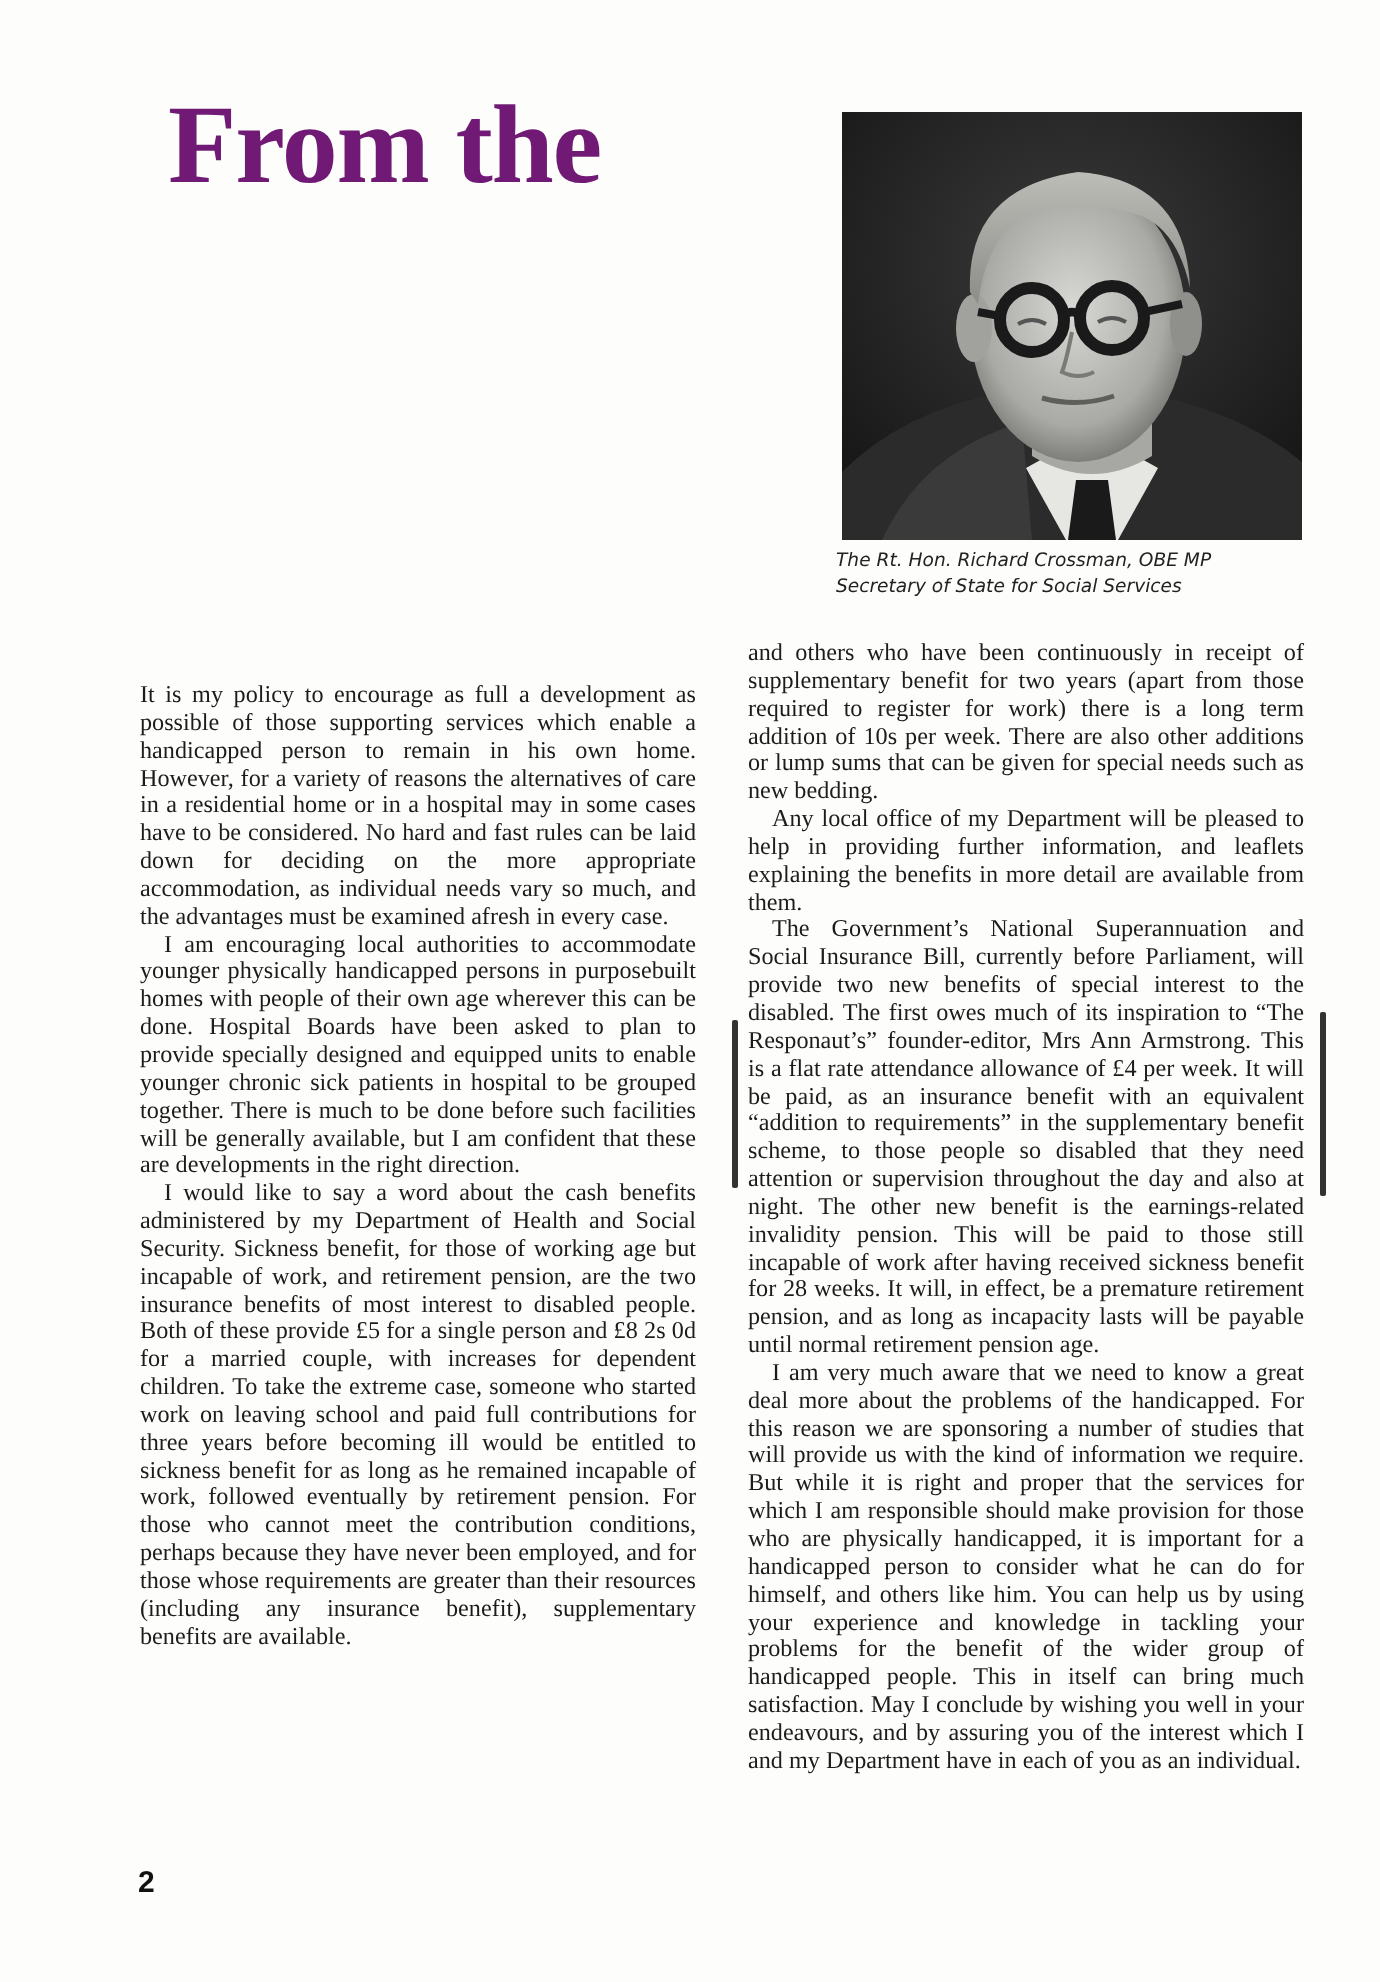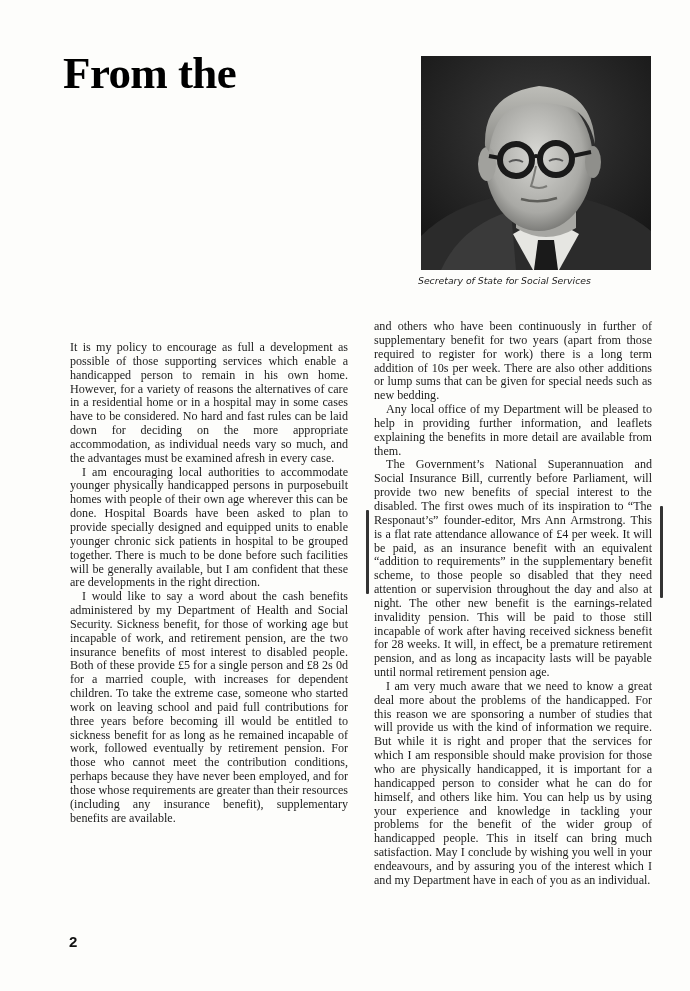--- a/index.html
+++ b/index.html
@@ -1,17 +1,17 @@
 <!DOCTYPE html>
 <html><head>
 <meta charset="utf-8">
 <style>
   html,body{margin:0;padding:0;}
   body{width:690px;height:991px;background:#fdfdfb;position:relative;overflow:hidden;font-family:"Liberation Serif","DejaVu Serif",serif;color:#1c1c1c;}
-  .title{position:absolute;left:63px;top:52px;width:300px;font-family:"Liberation Serif",serif;font-weight:bold;font-size:45px;line-height:42.5px;letter-spacing:-0.6px;color:#000000;margin:0;}
+  .title{position:absolute;left:84px;top:52px;width:300px;font-family:"Liberation Serif",serif;font-weight:bold;font-size:56px;line-height:42.5px;letter-spacing:-0.6px;color:#701a75;margin:0;}
   .title span{display:block;white-space:nowrap;}
   .photo{position:absolute;left:421px;top:56px;width:230px;height:214px;overflow:hidden;background:#1d1d1d;}
   .caption{position:absolute;left:418px;top:275px;width:250px;font-family:"DejaVu Sans",sans-serif;font-style:italic;font-size:9.3px;line-height:12.5px;color:#222;}
   .caption div{white-space:nowrap;}
   .col{position:absolute;top:320px;width:278px;font-size:12.1px;line-height:13.85px;text-align:justify;hyphens:manual;}
   .col p{margin:0;text-indent:0;}
   .col p + p{text-indent:12px;}
   .col-left{left:70px;margin-top:21px;}
   .col-right{left:374px;}
   .page-number{position:absolute;left:69px;top:933px;font-family:"Liberation Sans",sans-serif;font-weight:bold;font-size:15px;color:#111;}
@@ -70,31 +70,32 @@
     <path d="M88 106 Q95 102 102 106" stroke="#555" stroke-width="2" fill="none"></path>
     <path d="M128 105 Q135 101 142 105" stroke="#555" stroke-width="2" fill="none"></path>
 
     <path d="M115 110 Q112 125 110 130 Q118 134 126 130" stroke="#7a7a76" stroke-width="2" fill="none"></path>
 
     <path d="M100 143 Q118 148 136 142" stroke="#5e5e5a" stroke-width="2.5" fill="none"></path>
   </svg>
 </div>
 
 <div class="caption">
+  <div>The Rt. Hon. Richard Crossman, OBE MP</div>
   <div>Secretary of State for Social Services</div>
 </div>
 
 <div class="col col-left">
   <p>It is my policy to encourage as full a development as possible of those supporting services which enable a handicapped person to remain in his own home. However, for a variety of reasons the alternatives of care in a residential home or in a hospital may in some cases have to be considered. No hard and fast rules can be laid down for deciding on the more appropriate accommodation, as individual needs vary so much, and the advantages must be examined afresh in every case.</p>
   <p>I am encouraging local authorities to accommodate younger physically handicapped persons in purpose­built homes with people of their own age wherever this can be done. Hospital Boards have been asked to plan to provide specially designed and equipped units to enable younger chronic sick patients in hospital to be grouped together. There is much to be done before such facilities will be generally available, but I am confident that these are develop­ments in the right direction.</p>
   <p>I would like to say a word about the cash benefits administered by my Department of Health and Social Security. Sickness benefit, for those of working age but incapable of work, and retirement pension, are the two insurance benefits of most interest to disabled people. Both of these provide £5 for a single person and £8 2s 0d for a married couple, with increases for dependent children. To take the extreme case, someone who started work on leaving school and paid full contributions for three years before becoming ill would be entitled to sickness benefit for as long as he remained incapable of work, followed eventually by retirement pension. For those who cannot meet the contribution conditions, perhaps because they have never been employed, and for those whose requirements are greater than their resources (including any insurance benefit), supplementary benefits are available.</p>
 </div>
 
 <div class="col col-right">
-  <p>and others who have been continuously in further of supplementary benefit for two years (apart from those required to register for work) there is a long term addition of 10s per week. There are also other additions or lump sums that can be given for special needs such as new bedding.</p>
+  <p>and others who have been continuously in receipt of supplementary benefit for two years (apart from those required to register for work) there is a long term addition of 10s per week. There are also other additions or lump sums that can be given for special needs such as new bedding.</p>
   <p>Any local office of my Department will be pleased to help in providing further information, and leaflets explaining the benefits in more detail are available from them.</p>
   <p>The Government’s National Superannuation and Social Insurance Bill, currently before Parliament, will provide two new benefits of special interest to the disabled. The first owes much of its inspiration to “The Responaut’s” founder-editor, Mrs Ann Arm­strong. This is a flat rate attendance allowance of £4 per week. It will be paid, as an insurance benefit with an equivalent “addition to requirements” in the supplementary benefit scheme, to those people so disabled that they need attention or supervision throughout the day and also at night. The other new benefit is the earnings-related invalidity pension. This will be paid to those still incapable of work after having received sickness benefit for 28 weeks. It will, in effect, be a premature retirement pension, and as long as incapacity lasts will be payable until normal retirement pension age.</p>
   <p>I am very much aware that we need to know a great deal more about the problems of the handicapped. For this reason we are sponsoring a number of studies that will provide us with the kind of informa­tion we require. But while it is right and proper that the services for which I am responsible should make provision for those who are physically handicapped, it is important for a handicapped person to consider what he can do for himself, and others like him. You can help us by using your experience and knowledge in tackling your problems for the benefit of the wider group of handicapped people. This in itself can bring much satisfaction. May I conclude by wishing you well in your endeavours, and by assuring you of the interest which I and my Depart­ment have in each of you as an individual.</p>
 </div>
 
 <div class="margin-bar bar-left"></div>
 <div class="margin-bar bar-right"></div>
 
 <div class="page-number">2</div>
 

